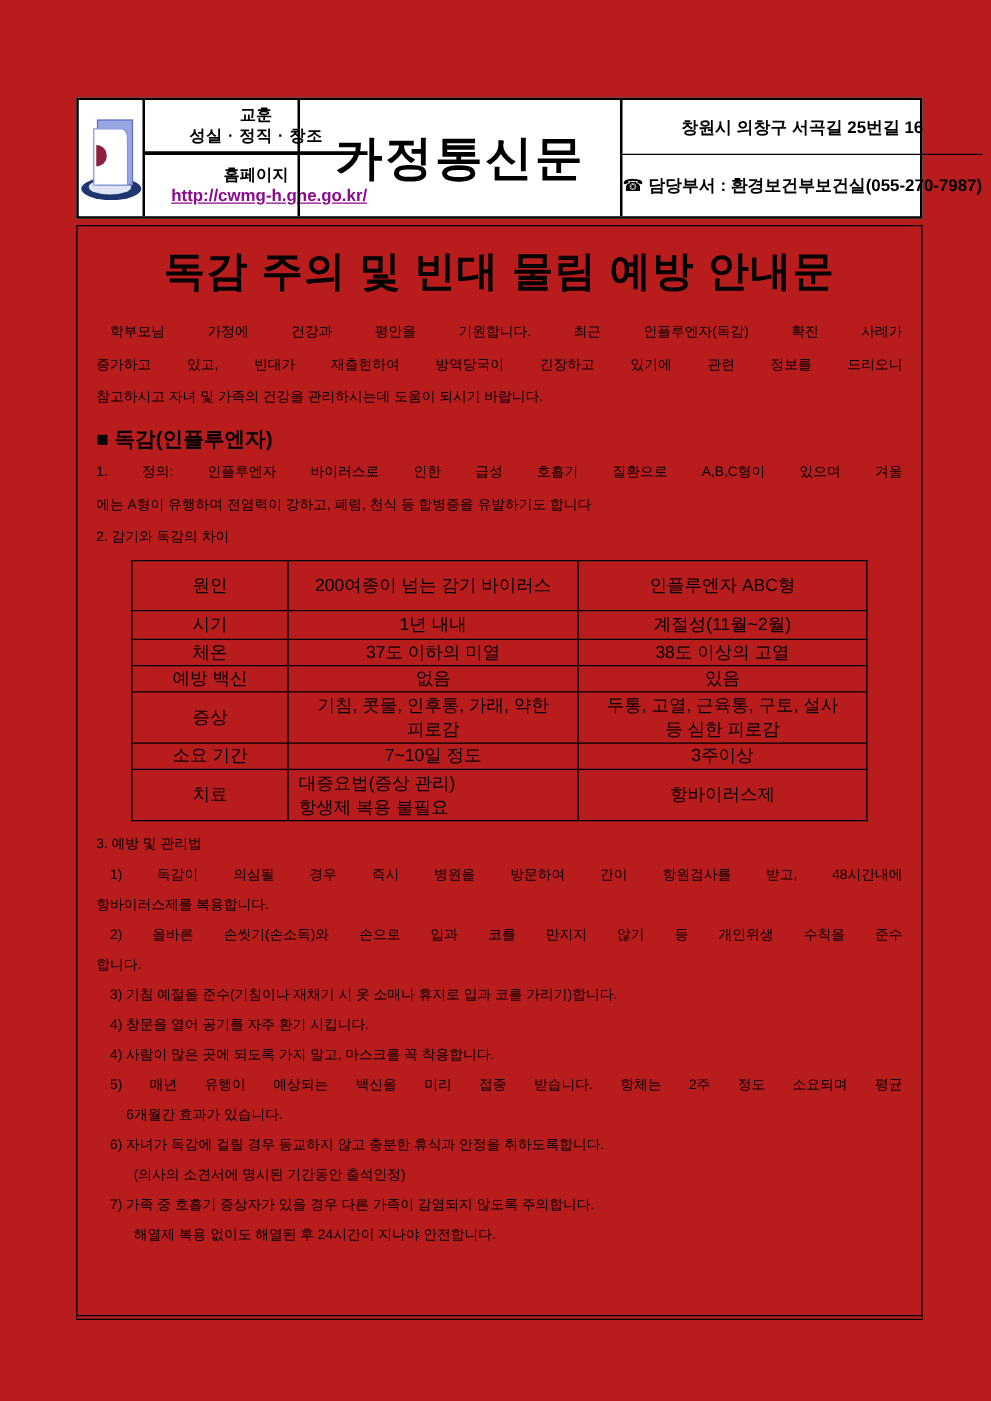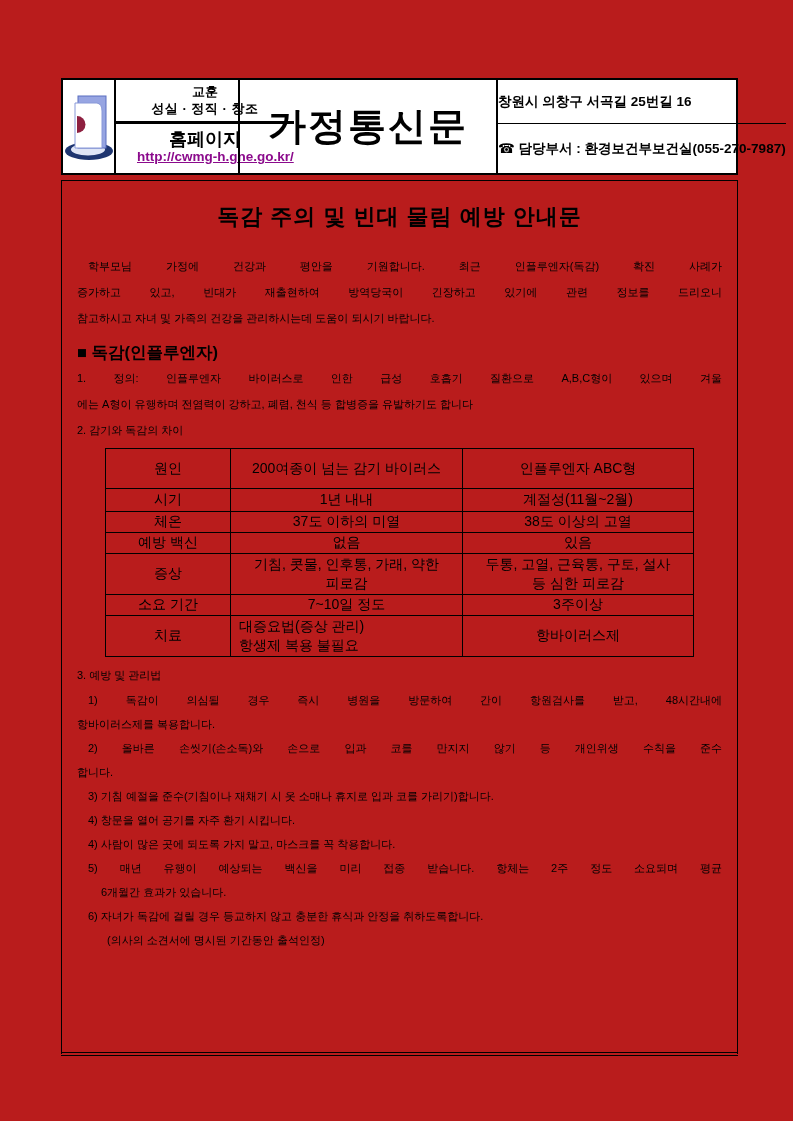--- a/index.html
+++ b/index.html
@@ -11,32 +11,32 @@
   
   .hdr { display:grid; grid-template-columns:51px 124px 258px 1fr; border:2.5px solid #000; height:97px; background:#fff; }
   .hcell { border-left:2px solid #000; }
   .hcell:first-child { border-left:none; }
   .h-logo { display:flex; align-items:center; justify-content:center; }
   .h-col2 { display:grid; grid-template-rows:44px 1fr; }
   .h-col2 .top { border-bottom:3px solid #000; display:flex; flex-direction:column; align-items:center; justify-content:center; }
   .h-col2 .bot { display:flex; flex-direction:column; align-items:center; justify-content:center; }
   .motto-label { font-size:13px; font-weight:bold; line-height:16px; }
   .motto-text { font-size:13px; font-weight:bold; line-height:17px; letter-spacing:.5px; }
-  .homepage-label { font-size:18px; font-weight:bold; line-height:17px; }
+  .homepage-label { font-size:13px; font-weight:bold; line-height:17px; }
   .homepage-url { font-size:13.5px; font-weight:bold; color:#8b0a8c; text-decoration:underline; line-height:18px; white-space:nowrap;padding-left:21px; }
   .h-title { display:flex; align-items:center; justify-content:center; font-size:38px; font-weight:bold; letter-spacing:2px; }
   .h-col4 { display:grid; grid-template-rows:44px 1fr; }
-  .h-col4 .top { border-bottom:1.5px solid #000; display:flex; align-items:center; }
+  .h-col4 .top { border-bottom:1.5px solid #000; display:flex; align-items:center; justify-content:center; }
   .h-col4 .bot { display:flex; flex-direction:row; align-items:center; justify-content:center; }
   .addr { font-size:13.5px; font-weight:bold; white-space:nowrap; }
   .dept { font-size:13.5px; font-weight:bold; line-height:19px; white-space:nowrap; }
 
   
   .doc { margin-top:5px; border:1.5px solid #000; border-bottom:4px double #000; height:876px; padding:18px 15px 0 15px; overflow:hidden; }
-  .notice-title { text-align:center; font-size:22px; font-weight:bold; letter-spacing:1px; line-height:36px; margin-bottom:18px; }
+  .notice-title { text-align:center; font-size:33px; font-weight:bold; letter-spacing:1px; line-height:36px; margin-bottom:18px; }
   .l { font-size:11px; line-height:26px; white-space:nowrap; }
   .stretch { text-align:justify; text-align-last:justify; }
   .ind1 { padding-left:11px; }
   .ind2 { padding-left:24px; }
   .ind3 { padding-left:30px; }
   .sec-h1 { font-size:16.5px; font-weight:bold; line-height:26px; margin-top:8px; }
   .item .l { line-height:24px; }
 
   
   table.cmp { border-collapse:collapse; margin:5px 0 5px 28px; width:588px; table-layout:fixed; }
@@ -178,16 +178,20 @@
         <div class="l ind1">4) 사람이 많은 곳에 되도록 가지 말고, 마스크를 꼭 착용합니다.</div>
       </div>
       <div class="item">
         <div class="l ind1 stretch">5) 매년 유행이 예상되는 백신을 미리 접종 받습니다. 항체는 2주 정도 소요되며 평균</div>
         <div class="l ind2">6개월간 효과가 있습니다.</div>
       </div>
       <div class="item">
         <div class="l ind1">6) 자녀가 독감에 걸릴 경우 등교하지 않고 충분한 휴식과 안정을 취하도록합니다.</div>
         <div class="l ind3">(의사의 소견서에 명시된 기간동안 출석인정)</div>
       </div>
+      <div class="item">
+        <div class="l ind1">7) 가족 중 호흡기 증상자가 있을 경우 다른 가족이 감염되지 않도록 주의합니다.</div>
+        <div class="l ind3">해열제 복용 없이도 해열된 후 24시간이 지나야 안전합니다.</div>
+      </div>
 
     </div>
   </div>
 </div>
 
 </body></html>

